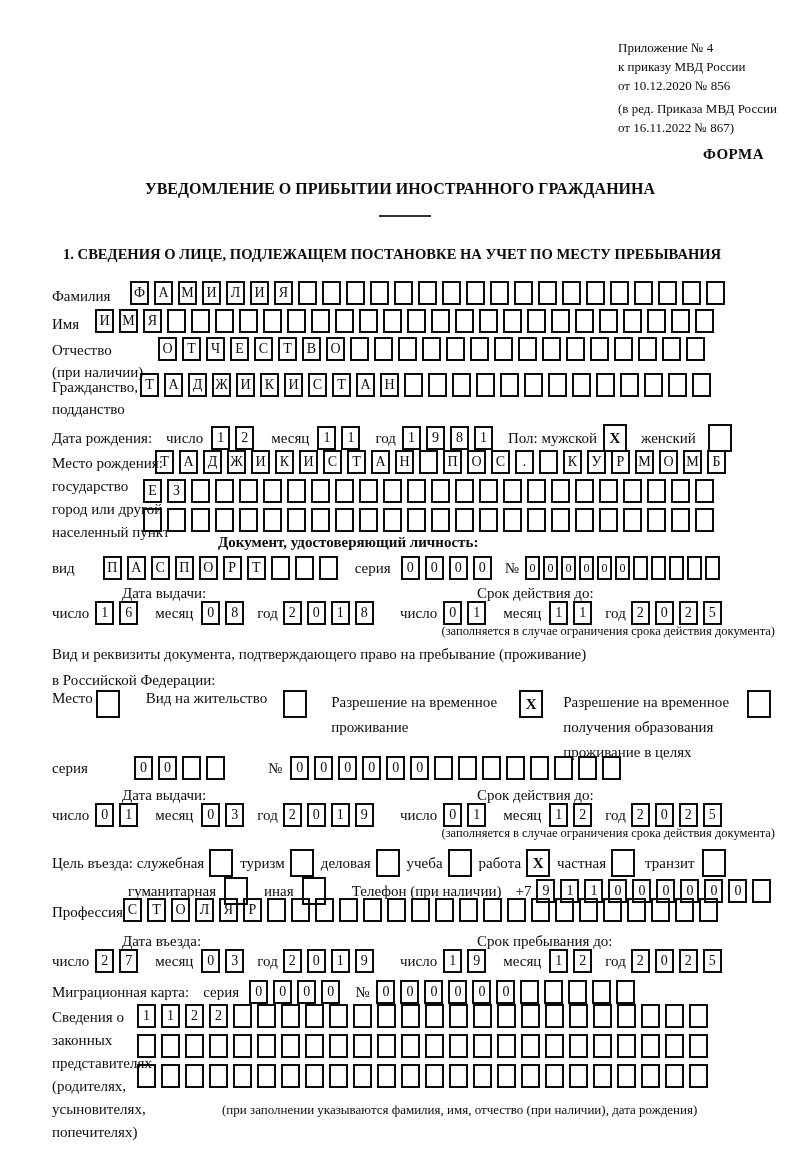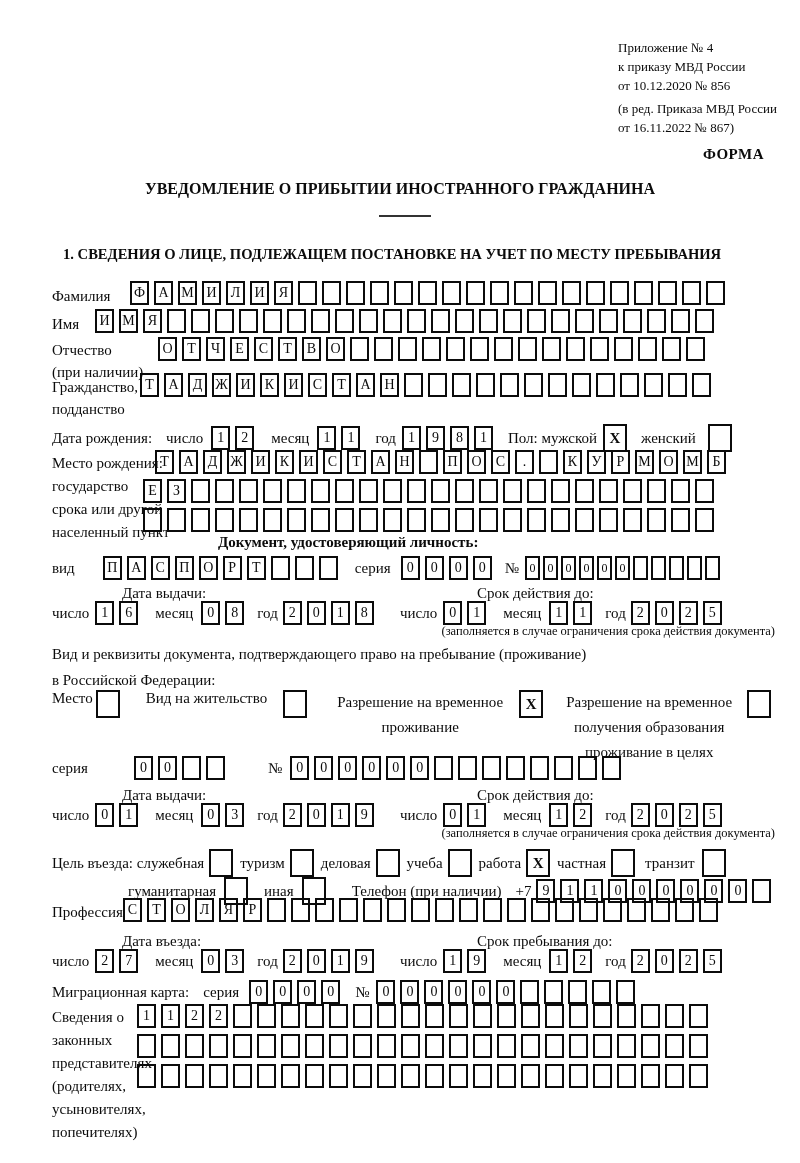--- a/index.html
+++ b/index.html
@@ -25,21 +25,21 @@
   }
   .hdr{position:absolute;left:618px;top:38px;font-size:13px;line-height:19px;}
   .hdr .mt{margin-top:4px;}
   .forma{position:absolute;left:0;right:36px;top:146px;text-align:right;font-weight:700;font-size:15px;letter-spacing:.5px;}
   .t1{position:absolute;left:0;right:0;top:180px;text-align:center;font-weight:700;font-size:16px;}
   .t2{position:absolute;left:0;right:0;top:203px;text-align:center;font-weight:700;font-size:16px;}
   .uline{display:inline-block;width:52px;border-bottom:2px solid #333;margin-left:10px;}
   .sec{position:absolute;left:63px;top:246px;font-weight:700;font-size:14.6px;white-space:nowrap;}
   .center-b{position:absolute;font-weight:700;}
   .note{position:absolute;font-size:12.5px;white-space:nowrap;}
-  .cblock{text-align:center;font-size:15px;line-height:25px;flex:0 0 auto;}
+  .cblock{font-size:15px;line-height:25px;flex:0 0 auto;}
   .lbl2{flex:0 0 auto;}
 </style>
 </head>
 <body>
 
 <div class="page">
 
   <div class="hdr">
     <div>Приложение № 4</div>
     <div>к приказу МВД России</div>
@@ -189,21 +189,21 @@
         <span class="cell">1</span>
       </div>
     <span class="lbl2" style="margin-right:6px">Пол: мужской</span>
     <span class="cbox" style="margin-right:14px">X</span>
     <span class="lbl2" style="margin-right:12px">женский</span>
     <span class="cbox"></span>
   </div>
 
   <span class="lbl" style="left:52px;top:455px">Место рождения:</span>
   <span class="lbl" style="left:52px;top:478px">государство</span>
-  <span class="lbl" style="left:52px;top:501px">срока или другой</span>
+  <span class="lbl" style="left:52px;top:501px">город или другой</span>
   <span class="lbl" style="left:52px;top:524px">населенный пункт</span>
   <div class="cells abs" style="left:155px;top:450px">
       <span class="cell">Т</span>
       <span class="cell">А</span>
       <span class="cell">Д</span>
       <span class="cell">Ж</span>
       <span class="cell">И</span>
       <span class="cell">К</span>
       <span class="cell">И</span>
       <span class="cell">С</span>
@@ -664,14 +664,15 @@
       <span class="cell"></span>
       <span class="cell"></span>
       <span class="cell"></span>
       <span class="cell"></span>
       <span class="cell"></span>
       <span class="cell"></span>
       <span class="cell"></span>
       <span class="cell"></span>
     </div>
 
+  <div class="note" style="left:222px;top:1102px;font-size:13px">(при заполнении указываются фамилия, имя, отчество (при наличии), дата рождения)</div>
 
 </div>
 
 </body></html>

